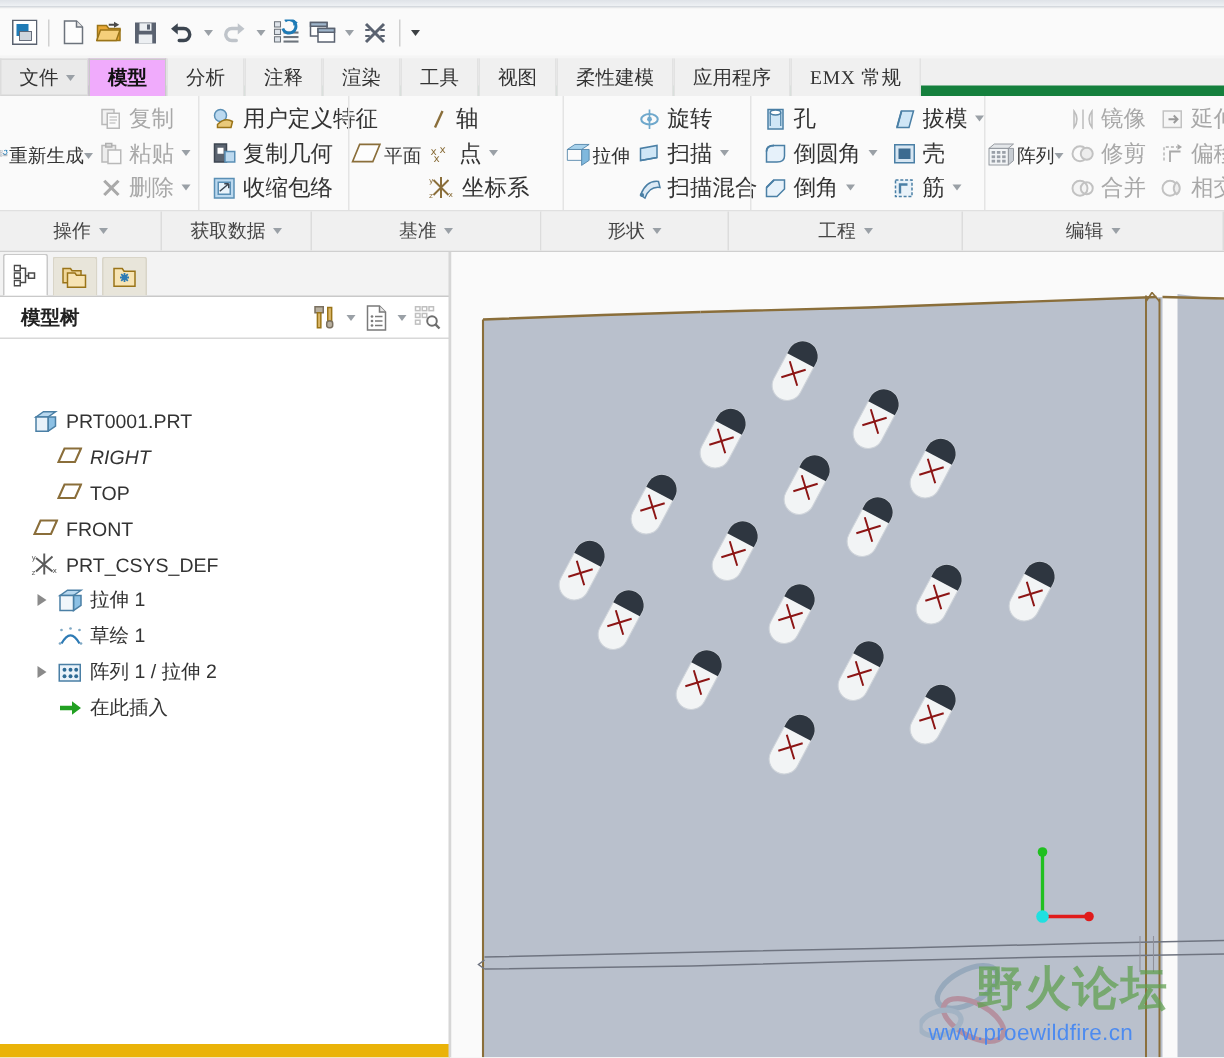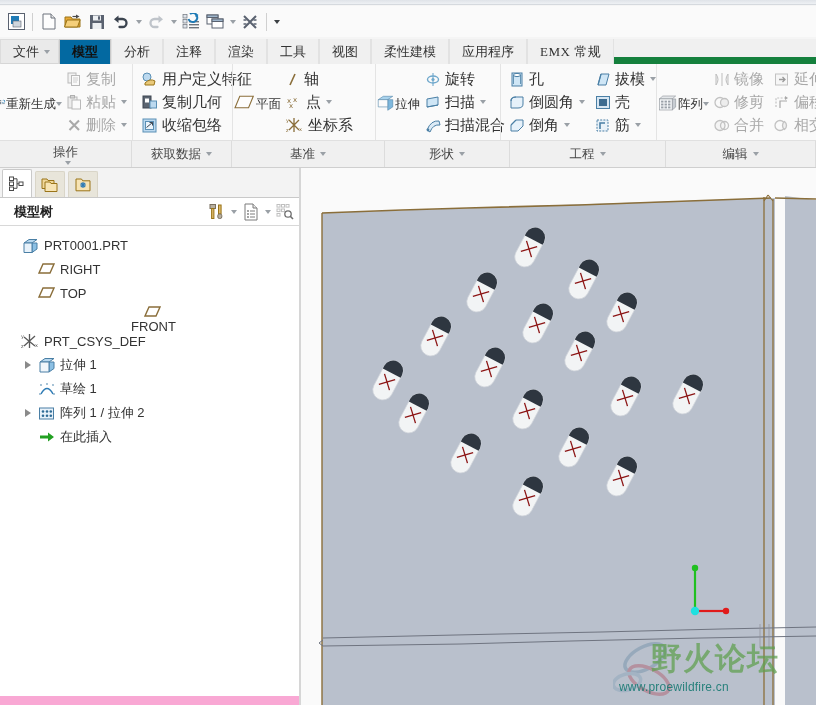--- a/index.html
+++ b/index.html
@@ -55,21 +55,21 @@
     display: flex; align-items: center; justify-content: center;
     border-left: 1px solid #e2e2e2; border-right: 1px solid #e2e2e2;
     background: #f0f0f0; white-space: nowrap;
   }
   .tab.file {
     background: #eaeaea; color: #333; border: 1px solid #dcdcdc;
     border-bottom: 1px solid #d6d6d6; padding: 0 8px 0 12px;
   }
   .tab.file .caret-dn { margin-left: 5px; }
   .tab.active {
-    background: #0369a1; color: #111; font-weight: bold;
+    background: #f0abfc; color: #111; font-weight: bold;
     border-left: 1px solid #c9c9c9; border-right: 1px solid #c9c9c9;
     border-top: 1px solid #c9c9c9; border-bottom: 1px solid #fff;
     height: 26px; margin-bottom: -1px;
   }
   .tab.emx { font-family: "Liberation Serif", serif; letter-spacing: 0.5px; }
 
   
   .ribbon {
     position: absolute; left: 0; top: 64px; width: 816px; height: 76px;
     background: #fafafa; display: flex; align-items: stretch;
@@ -104,21 +104,21 @@
   .glabel {
     display: flex; align-items: center; justify-content: center;
     font-size: 12.5px; color: #444; border-right: 1px solid #dcdcdc;
     background: #f0f0f0; white-space: nowrap;
   }
   .glabel .caret-dn { margin-left: 5px; }
 
   
   .leftpanel {
     position: absolute; left: 0; top: 168px; width: 300px; height: 537px;
-    background: #f9a8d4;
+    background: #eab308;
   }
   .panel-tabs {
     height: 30px; background: #f3f3f3; display: flex; align-items: flex-end;
     padding-left: 2px; border-bottom: 1px solid #c9c9c9;
   }
   .ptab {
     width: 30px; height: 26px; display: flex; align-items: center;
     justify-content: center; border: 1px solid #d9d5c8; border-bottom: none;
     background: #e8e5da; margin-right: 3px; border-radius: 2px 2px 0 0;
   }
@@ -160,22 +160,22 @@
   .vp-inner { position: absolute; left: 0; top: 0; width: 515px; height: 537px; }
 
   
   .wm { position: absolute; left: 312px; top: 468px; width: 215px; height: 74px; }
   .wm-text1 {
     position: absolute; left: 38px; top: 2px; font-size: 31px; font-weight: bold;
     color: #5fa04e; opacity: 0.72; letter-spacing: 1px;
     font-family: "DejaVu Sans", sans-serif;
   }
   .wm-text2 {
-    position: absolute; left: 6px; top: 44px; font-size: 12px;
-    color: #0f766e; opacity: 0.85; letter-spacing: 0.2px;
+    position: absolute; left: 6px; top: 44px; font-size: 15px;
+    color: #3b82f6; opacity: 0.85; letter-spacing: 0.2px;
     font-family: "Liberation Sans", sans-serif;
   }
 </style>
 </head>
 <body>
 
 <div id="app">
 
   <div class="titlebar"></div>
   <div class="title-text">PRT0001 (活动的</div>
@@ -599,21 +599,21 @@
         <div class="srow">
           <svg width="14" height="15" viewBox="0 0 14 15">
             <circle cx="7" cy="7.5" r="5" fill="#f4f4f4" stroke="#c2c2c2"></circle>
           </svg>
         </div>
       </div>
     </div>
   </div>
 
   <div class="grouplabels" id="grouplabels">
-      <div class="glabel" style="width: 132px; flex-direction: column;">
+      <div class="glabel" style="width: 108px;">
         <span>操作</span>
         <span class="caret-dn"></span>
       </div>
       <div class="glabel" style="width: 100px;">
         <span>获取数据</span>
         <span class="caret-dn"></span>
       </div>
       <div class="glabel" style="width: 153px;">
         <span>基准</span>
         <span class="caret-dn"></span>
@@ -695,50 +695,50 @@
                 <rect x="5.5" y="6" width="3" height="2.6"></rect>
               <rect x="1" y="10.5" width="3" height="2.6"></rect>
             </g>
             <circle cx="12" cy="11" r="3.2" fill="none" stroke="#6e6e6e" stroke-width="1.3"></circle>
             <path d="M14.3 13.3 L17 16" stroke="#6e6e6e" stroke-width="1.6"></path>
           </svg>
         </div>
       </div>
     </div>
     <div class="tree-body" id="treebody">
-        <div class="tnode" style="padding-left: 4px;">
+        <div class="tnode" style="padding-left: 4px; margin-top: 35px;">
           <span class="expander"></span>
           <span class="ticon">
             <svg width="17" height="15" viewBox="0 0 17 15">
               <path d="M2 5 l5 -3.5 h8 l-5 3.5z" fill="#b8d8ef" stroke="#4a7fa5"></path>
               <path d="M10 5 h5 v6 l-5 3.5z" fill="#8cc0e4" stroke="#4a7fa5"></path>
               <path d="M2 5 h8 v9.5 h-8z" fill="#e8f2fa" stroke="#4a7fa5"></path>
             </svg>
           </span>
           <span class="tlabel">PRT0001.PRT</span>
         </div>
+        <div class="tnode" style="padding-left: 20px; font-style: italic;">
+          <span class="expander"></span>
+          <span class="ticon">
+            <svg width="17" height="14" viewBox="0 0 17 14">
+              <path d="M5 2 h11 l-4 9 h-11z" fill="none" stroke="#8a6e3a" stroke-width="1.4"></path>
+            </svg>
+          </span>
+          <span class="tlabel">RIGHT</span>
+        </div>
         <div class="tnode" style="padding-left: 20px;">
           <span class="expander"></span>
           <span class="ticon">
             <svg width="17" height="14" viewBox="0 0 17 14">
               <path d="M5 2 h11 l-4 9 h-11z" fill="none" stroke="#8a6e3a" stroke-width="1.4"></path>
             </svg>
           </span>
-          <span class="tlabel">RIGHT</span>
-        </div>
-        <div class="tnode" style="padding-left: 20px;">
-          <span class="expander"></span>
-          <span class="ticon">
-            <svg width="17" height="14" viewBox="0 0 17 14">
-              <path d="M5 2 h11 l-4 9 h-11z" fill="none" stroke="#8a6e3a" stroke-width="1.4"></path>
-            </svg>
-          </span>
           <span class="tlabel">TOP</span>
         </div>
-        <div class="tnode" style=" flex-direction: column;">
+        <div class="tnode" style="">
           <span class="expander"></span>
           <span class="ticon">
             <svg width="17" height="14" viewBox="0 0 17 14">
               <path d="M5 2 h11 l-4 9 h-11z" fill="none" stroke="#8a6e3a" stroke-width="1.4"></path>
             </svg>
           </span>
           <span class="tlabel">FRONT</span>
         </div>
         <div class="tnode" style="">
           <span class="expander"></span>

